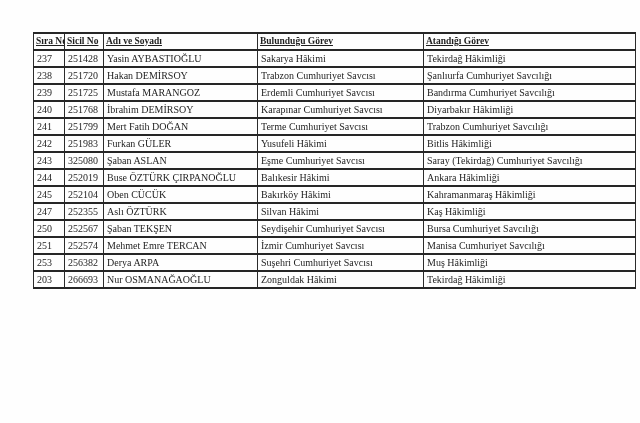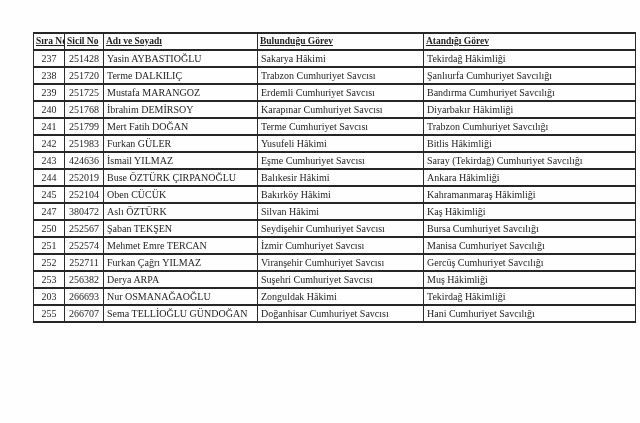--- a/index.html
+++ b/index.html
@@ -39,21 +39,21 @@
     vertical-align: middle;
   }
   table.appointments th {
     font-weight: bold;
     text-decoration: underline;
     text-align: left;
     font-size: 9.5px;
     padding: 0 2px;
     height: 14px;
   }
-  td.c0, td.c1 { text-align: center; padding: 0 1px; }
+  td.c0, td.c1 { padding: 0 1px; }
   td.c2, td.c3, td.c4 { text-align: left; }
   col.w0 { width: 31px; }
   col.w1 { width: 39px; }
   col.w2 { width: 154px; }
   col.w3 { width: 166px; }
   col.w4 { width: 212px; }
 </style>
 </head>
 <body>
 
@@ -79,21 +79,21 @@
         <tr>
           <td class="c0">237</td>
           <td class="c1">251428</td>
           <td class="c2">Yasin AYBASTIOĞLU</td>
           <td class="c3">Sakarya Hâkimi</td>
           <td class="c4">Tekirdağ Hâkimliği</td>
         </tr>
         <tr>
           <td class="c0">238</td>
           <td class="c1">251720</td>
-          <td class="c2">Terme DALKILIÇ</td>
+          <td class="c2">Hakan DEMİRSOY</td>
           <td class="c3">Trabzon Cumhuriyet Savcısı</td>
           <td class="c4">Şanlıurfa Cumhuriyet Savcılığı</td>
         </tr>
         <tr>
           <td class="c0">239</td>
           <td class="c1">251725</td>
           <td class="c2">Mustafa MARANGOZ</td>
           <td class="c3">Erdemli Cumhuriyet Savcısı</td>
           <td class="c4">Bandırma Cumhuriyet Savcılığı</td>
         </tr>
@@ -113,83 +113,69 @@
         </tr>
         <tr>
           <td class="c0">242</td>
           <td class="c1">251983</td>
           <td class="c2">Furkan GÜLER</td>
           <td class="c3">Yusufeli Hâkimi</td>
           <td class="c4">Bitlis Hâkimliği</td>
         </tr>
         <tr>
           <td class="c0">243</td>
-          <td class="c1">424636</td>
-          <td class="c2">İsmail YILMAZ</td>
+          <td class="c1">325080</td>
+          <td class="c2">Şaban ASLAN</td>
           <td class="c3">Eşme Cumhuriyet Savcısı</td>
           <td class="c4">Saray (Tekirdağ) Cumhuriyet Savcılığı</td>
         </tr>
         <tr>
           <td class="c0">244</td>
           <td class="c1">252019</td>
           <td class="c2">Buse ÖZTÜRK ÇIRPANOĞLU</td>
           <td class="c3">Balıkesir Hâkimi</td>
           <td class="c4">Ankara Hâkimliği</td>
         </tr>
         <tr>
           <td class="c0">245</td>
           <td class="c1">252104</td>
           <td class="c2">Oben CÜCÜK</td>
           <td class="c3">Bakırköy Hâkimi</td>
           <td class="c4">Kahramanmaraş Hâkimliği</td>
         </tr>
         <tr>
           <td class="c0">247</td>
-          <td class="c1">380472</td>
+          <td class="c1">252355</td>
           <td class="c2">Aslı ÖZTÜRK</td>
           <td class="c3">Silvan Hâkimi</td>
           <td class="c4">Kaş Hâkimliği</td>
         </tr>
         <tr>
           <td class="c0">250</td>
           <td class="c1">252567</td>
           <td class="c2">Şaban TEKŞEN</td>
           <td class="c3">Seydişehir Cumhuriyet Savcısı</td>
           <td class="c4">Bursa Cumhuriyet Savcılığı</td>
         </tr>
         <tr>
           <td class="c0">251</td>
           <td class="c1">252574</td>
           <td class="c2">Mehmet Emre TERCAN</td>
           <td class="c3">İzmir Cumhuriyet Savcısı</td>
           <td class="c4">Manisa Cumhuriyet Savcılığı</td>
         </tr>
         <tr>
-          <td class="c0">252</td>
-          <td class="c1">252711</td>
-          <td class="c2">Furkan Çağrı YILMAZ</td>
-          <td class="c3">Viranşehir Cumhuriyet Savcısı</td>
-          <td class="c4">Gercüş Cumhuriyet Savcılığı</td>
-        </tr>
-        <tr>
           <td class="c0">253</td>
           <td class="c1">256382</td>
           <td class="c2">Derya ARPA</td>
           <td class="c3">Suşehri Cumhuriyet Savcısı</td>
           <td class="c4">Muş Hâkimliği</td>
         </tr>
         <tr>
           <td class="c0">203</td>
           <td class="c1">266693</td>
           <td class="c2">Nur OSMANAĞAOĞLU</td>
           <td class="c3">Zonguldak Hâkimi</td>
           <td class="c4">Tekirdağ Hâkimliği</td>
         </tr>
-        <tr>
-          <td class="c0">255</td>
-          <td class="c1">266707</td>
-          <td class="c2">Sema TELLİOĞLU GÜNDOĞAN</td>
-          <td class="c3">Doğanhisar Cumhuriyet Savcısı</td>
-          <td class="c4">Hani Cumhuriyet Savcılığı</td>
-        </tr>
       </tbody>
   </table>
 </div>
 
 </body></html>

